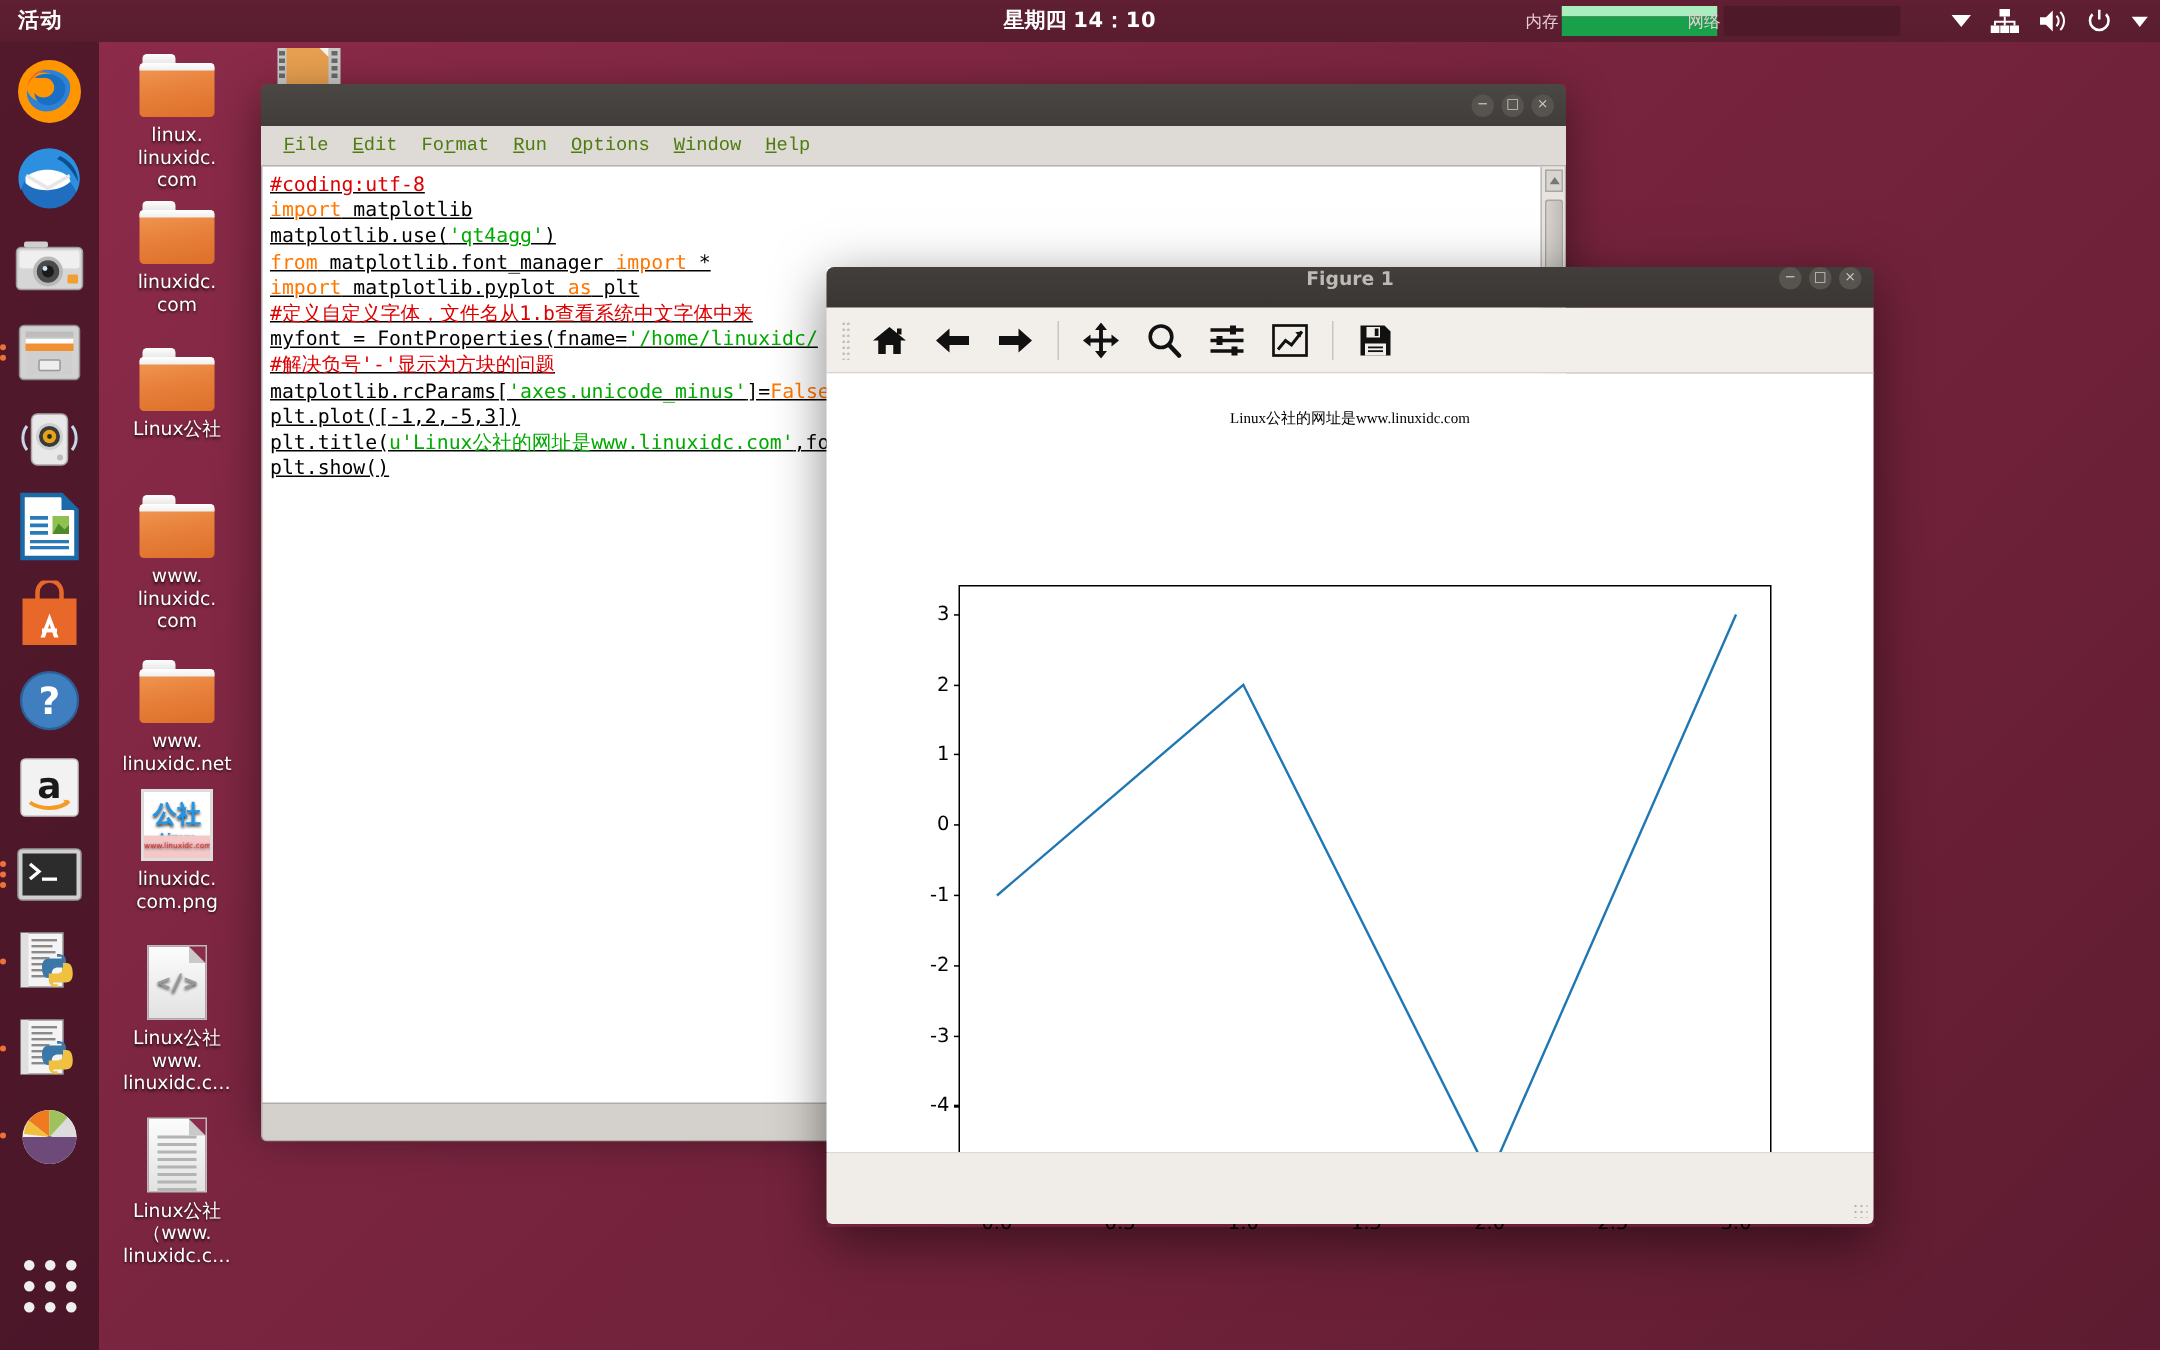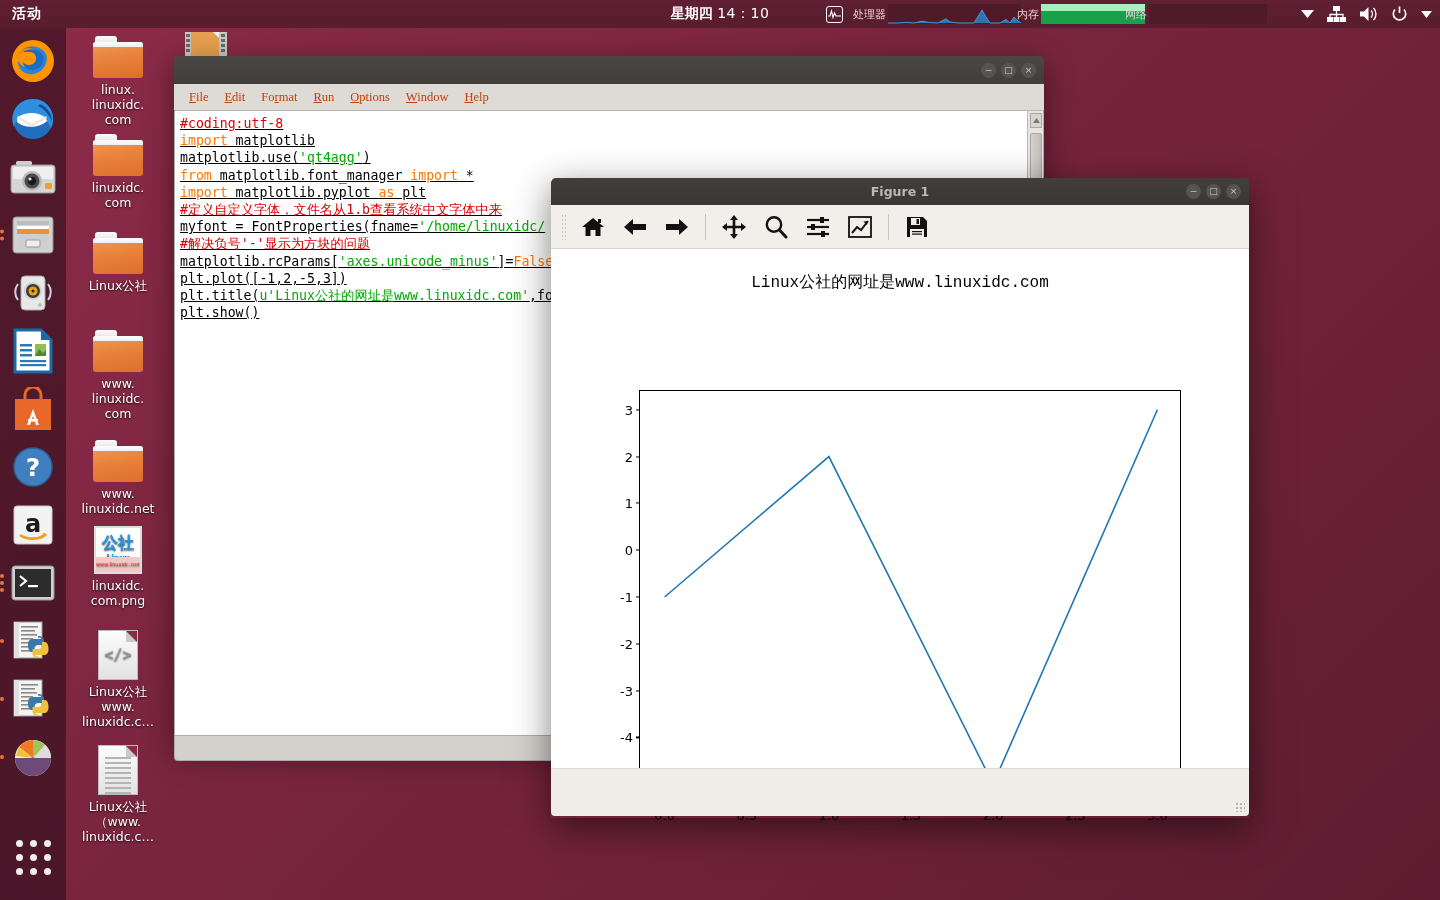--- a/index.html
+++ b/index.html
@@ -26,21 +26,21 @@
   #activities {
     font-size: 14px; font-weight: bold; color: #fff;
     margin-left: 12px; letter-spacing: 1px;
   }
   .panel-clock {
     position: absolute; left: 0; right: 0;
     text-align: center; font-size: 14px; color: #fff;
     pointer-events: none;
   }
   .panel-clock .weekday { font-weight: bold; font-size: 14px; }
-  .panel-clock .time { font-weight: normal; letter-spacing: 0.5px; }
+  .panel-clock .time { font-weight: bold; letter-spacing: 0.5px; }
 
   .sysmon { position: absolute; display: flex; align-items: center; height: 28px; }
   .sysmon-label { font-size: 11px; color: #e8cdd6; margin-right: 2px; }
   .graph-box { height: 20px; background: #4e1a2a; position: relative; overflow: hidden; }
   .cpu-glyph {
     width: 17px; height: 17px; border: 1.6px solid #fff; border-radius: 3px;
     display: flex; align-items: center; justify-content: center; margin-right: 10px;
   }
   .cpu-glyph svg { display: block; }
   .mem-bar { position: absolute; bottom: 0; left: 0; width: 100%; background: #18a04a; }
@@ -139,22 +139,22 @@
   .win-btn {
     width: 15px; height: 15px; border-radius: 50%;
     background: #57534f; display: flex; align-items: center; justify-content: center;
     color: #cfcac5; font-size: 9px; line-height: 1;
   }
   .menubar {
     height: 27px; background: #dedad5; border-bottom: 1px solid #b8b4af;
     display: flex; align-items: center; padding-left: 8px; gap: 2px;
   }
   .menu-item {
-    font-size: 12.5px; color: #c2410c; padding: 3px 7px;
-    font-family: Liberation Serif, serif;
+    font-size: 12.5px; color: #4d7c0f; padding: 3px 7px;
+    font-family: Liberation Mono, monospace;
   }
   .menu-item u { text-decoration: underline; }
   .code-area {
     background: #fff; height: 625px; position: relative; overflow: hidden;
     border: 1px solid #b0aca7; border-top: none;
   }
   .code-text {
     font-family: "DejaVu Sans Mono", monospace;
     font-size: 13.2px; line-height: 17.2px;
     padding: 4px 0 0 5px; white-space: pre; text-decoration: underline;
@@ -183,21 +183,21 @@
 
   
   #figure-window {
     position: absolute; left: 551px; top: 178px;
     width: 698px; height: 640px;
     z-index: 20;
     box-shadow: 0 10px 34px rgba(0,0,0,0.5);
   }
   .fig-titlebar {
     height: 27px; background: linear-gradient(180deg,#413e3b,#393633);
-    display: flex; align-items: center; justify-content: center;
+    display: flex; justify-content: center;
     position: relative; border-radius: 5px 5px 0 0;
   }
   .fig-titlebar .title { color: #bdb9b4; font-size: 12.5px; font-weight: bold; }
   .fig-toolbar {
     height: 44px; background: #f2efeb; border-bottom: 1px solid #d8d4cf;
     display: flex; align-items: center; padding-left: 10px; gap: 0;
   }
   .tb-btn {
     width: 42px; height: 34px; display: flex; align-items: center; justify-content: center;
   }
@@ -212,22 +212,22 @@
     height: 48px; background: #f0ede9; border-top: 1px solid #dedad5;
     border-radius: 0 0 4px 4px; position: relative;
   }
   .resize-grip {
     position: absolute; right: 4px; bottom: 4px; width: 10px; height: 10px;
     background-image: radial-gradient(circle, #b5b1ac 1px, transparent 1px);
     background-size: 4px 4px;
   }
   .plot-title {
     position: absolute; top: 23px; left: 0; right: 0; text-align: center;
-    font-size: 16px; color: #000;
-    font-family: Liberation Mono, monospace;
+    font-size: 10px; color: #000;
+    font-family: Liberation Serif, serif;
   }
   .axes-frame {
     position: absolute; left: 88px; top: 141px; width: 542px; height: 412px;
     border: 1.1px solid #000; background: #fff;
   }
   .ytick {
     position: absolute; right: 100%; margin-right: 7px;
     font-size: 13px; color: #000; transform: translateY(-50%);
     white-space: nowrap;
   }
@@ -249,33 +249,20 @@
 <body>
 
 <div id="top-panel">
   <div id="activities">活动</div>
 
   <div class="panel-clock">
     <span class="weekday">星期四</span>
     <span class="time">14：10</span>
   </div>
 
-  <div class="sysmon" style="left:826px;">
-    <div class="cpu-glyph">
-      <svg width="13" height="10" viewBox="0 0 13 10">
-          <polyline points="0,7 2,7 3.5,2 5,8.5 6.5,4 8,7 13,7" fill="none" stroke="#fff" stroke-width="1.1"></polyline>
-        </svg>
-    </div>
-    <span class="sysmon-label">处理器</span>
-    <div class="graph-box" style="width:133px;">
-      <svg width="133" height="20" viewBox="0 0 133 20" style="display:block">
-        <polyline points="0,19 10,19 18,18.4 26,19 34,17.2 42,18.6 50,19 58,14.8 62,18 70,19 78,19 86,19 94,6 98,13 102,19 112,19 118,15.5 122,19 126,13 130,17 133,19" fill="#2b7fbf" fill-opacity="0.9" stroke="#3f9ad6" stroke-width="1"></polyline>
-      </svg>
-    </div>
-  </div>
 
   <div class="sysmon" style="left:1017px;">
     <span class="sysmon-label">内存</span>
     <div class="graph-box" style="width:104px;">
       <div class="mem-bar-top" style="height:7px;"></div>
       <div class="mem-bar" style="height:13px;"></div>
     </div>
   </div>
 
   <div class="sysmon" style="left:1125px;">

